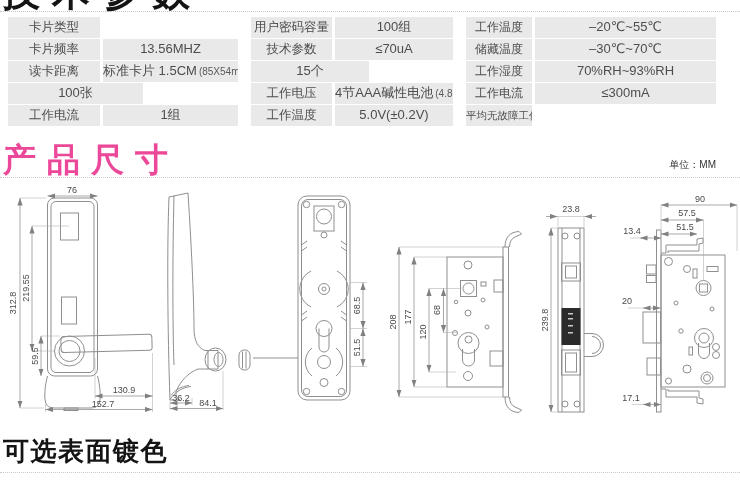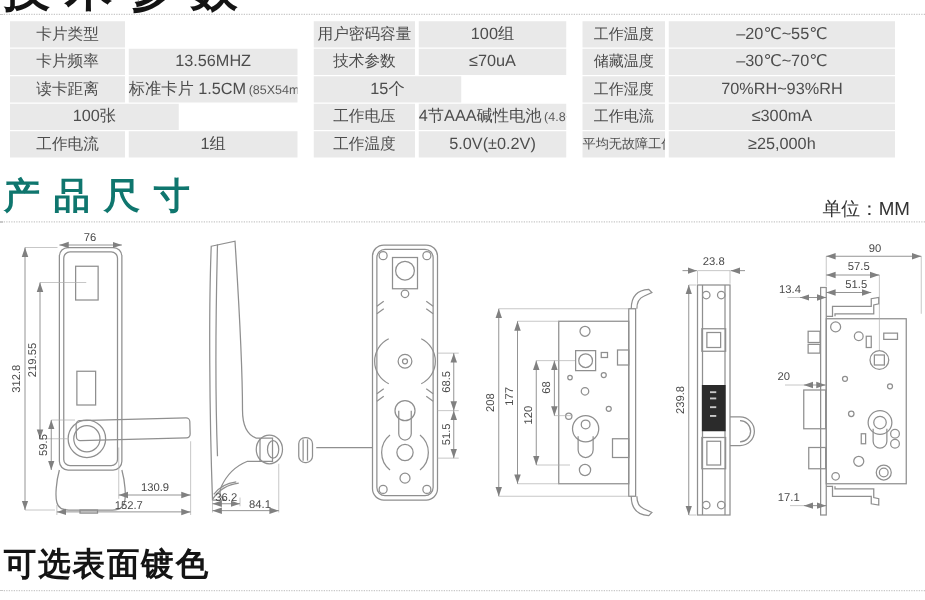--- a/index.html
+++ b/index.html
@@ -12,23 +12,23 @@
   .spec-table{position:absolute;top:17px;left:8px;display:flex;gap:13px;}
   .spec-row{display:flex;gap:3px;margin-bottom:1.5px;align-items:center;}
   .cell{height:20.5px;line-height:20.5px;background:#e9e9e9;text-align:center;
         font-size:13px;color:#4d4d4d;overflow:hidden;white-space:nowrap;}
   .lbl{font-size:12.5px;}
   .note{font-size:10px;margin-left:2px;color:#5a5a5a;}
   .g1 .lbl{width:92px}.g1 .val{width:135px}
   .g2 .lbl{width:81px}.g2 .val{width:118px}
   .g3 .lbl{width:66px;font-size:12px}.g3 .val{width:181px}
   .g3 .spec-row:last-child .lbl{font-size:10.5px;}
-  .h-dim{position:absolute;top:142px;left:3px;font-size:29px;font-weight:700;
-         letter-spacing:11px;color:#0f766e;line-height:1.1;white-space:nowrap;}
-  .unit{position:absolute;top:158px;right:12px;font-size:15px;color:#333;}
+  .h-dim{position:absolute;top:142px;left:3px;font-size:33px;font-weight:700;
+         letter-spacing:11px;color:#ec4899;line-height:1.1;white-space:nowrap;}
+  .unit{position:absolute;top:158px;right:24px;font-size:10px;color:#333;}
   .h-plate{position:absolute;top:437px;left:3px;font-size:26px;font-weight:700;
            letter-spacing:1.5px;color:#141414;line-height:1.1;white-space:nowrap;}
   .drawings{position:absolute;top:185px;left:0;}
   .draw path,.draw rect,.draw circle,.draw ellipse,.draw line,.draw polyline
     {stroke:#8f8f8f;fill:none;stroke-width:1;}
   .fill-dark{fill:#2b2b2b !important;stroke:none !important;}
   .fill-lt{fill:#c9c9c9 !important;stroke:none !important;}
   .dim{stroke:#858585;stroke-width:.7;fill:none;}
   .ext{stroke:#adadad;stroke-width:.55;fill:none;}
   .dt{font-size:9px;fill:#4a4a4a;text-anchor:middle;}
@@ -95,21 +95,20 @@
         <div class="spec-row">
           <div class="cell lbl">工作湿度</div>
           <div class="cell val"><span>70%RH~93%RH</span></div>
         </div>
         <div class="spec-row">
           <div class="cell lbl">工作电流</div>
           <div class="cell val"><span>≤300mA</span></div>
         </div>
         <div class="spec-row">
           <div class="cell lbl">平均无故障工作时间</div>
-          <div class="cell val"><span>≥25,000h</span></div>
         </div>
       </div>
     </div>
 
   <div class="h-dim">产品尺寸</div>
   <div class="unit">单位：MM</div>
   <div class="sep sep2"></div>
 
   <svg class="drawings" width="740" height="245" viewBox="0 0 740 245">
     <defs>

